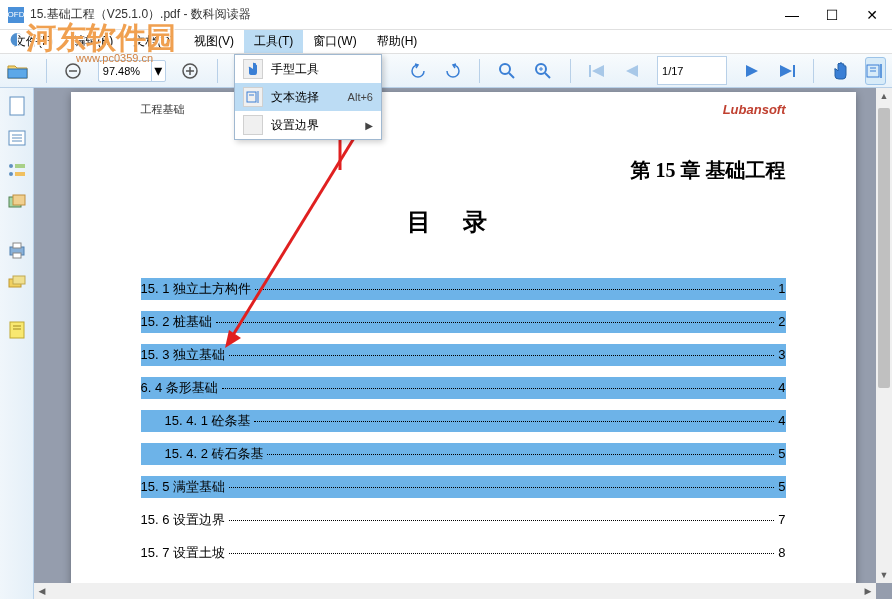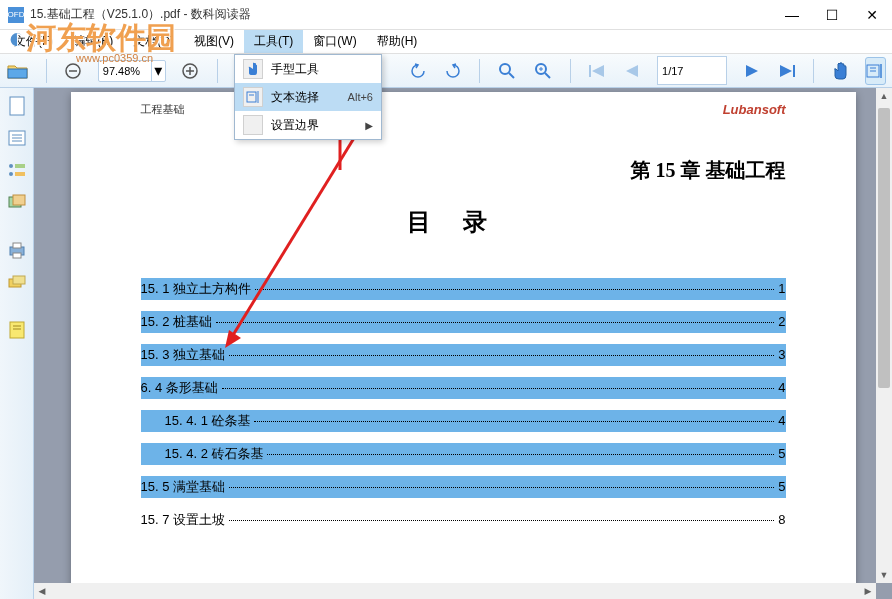--- a/index.html
+++ b/index.html
@@ -304,20 +304,25 @@
             <span class="toc-label">15. 4. 2 砖石条基</span>
             <span class="toc-dots"></span>
             <span class="toc-page">5</span>
           </div>
           <div class="toc-line sel">
             <span class="toc-label">15. 5 满堂基础</span>
             <span class="toc-dots"></span>
             <span class="toc-page">5</span>
           </div>
           <div class="toc-line">
+            <span class="toc-label">15. 6 设置边界</span>
+            <span class="toc-dots"></span>
+            <span class="toc-page">7</span>
+          </div>
+          <div class="toc-line">
             <span class="toc-label">15. 7 设置土坡</span>
             <span class="toc-dots"></span>
             <span class="toc-page">8</span>
           </div>
         </div>
     </div>
   </div>
 </div>
 
 <svg class="arrow-svg" style="left:230px;top:90px" width="130" height="90">

